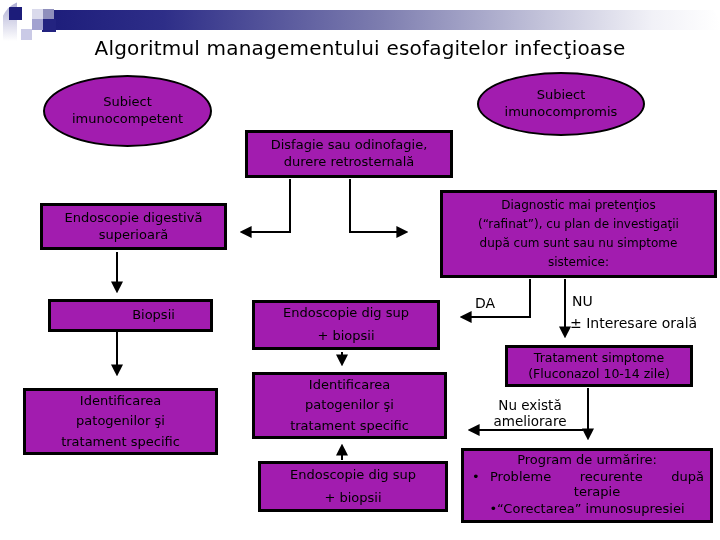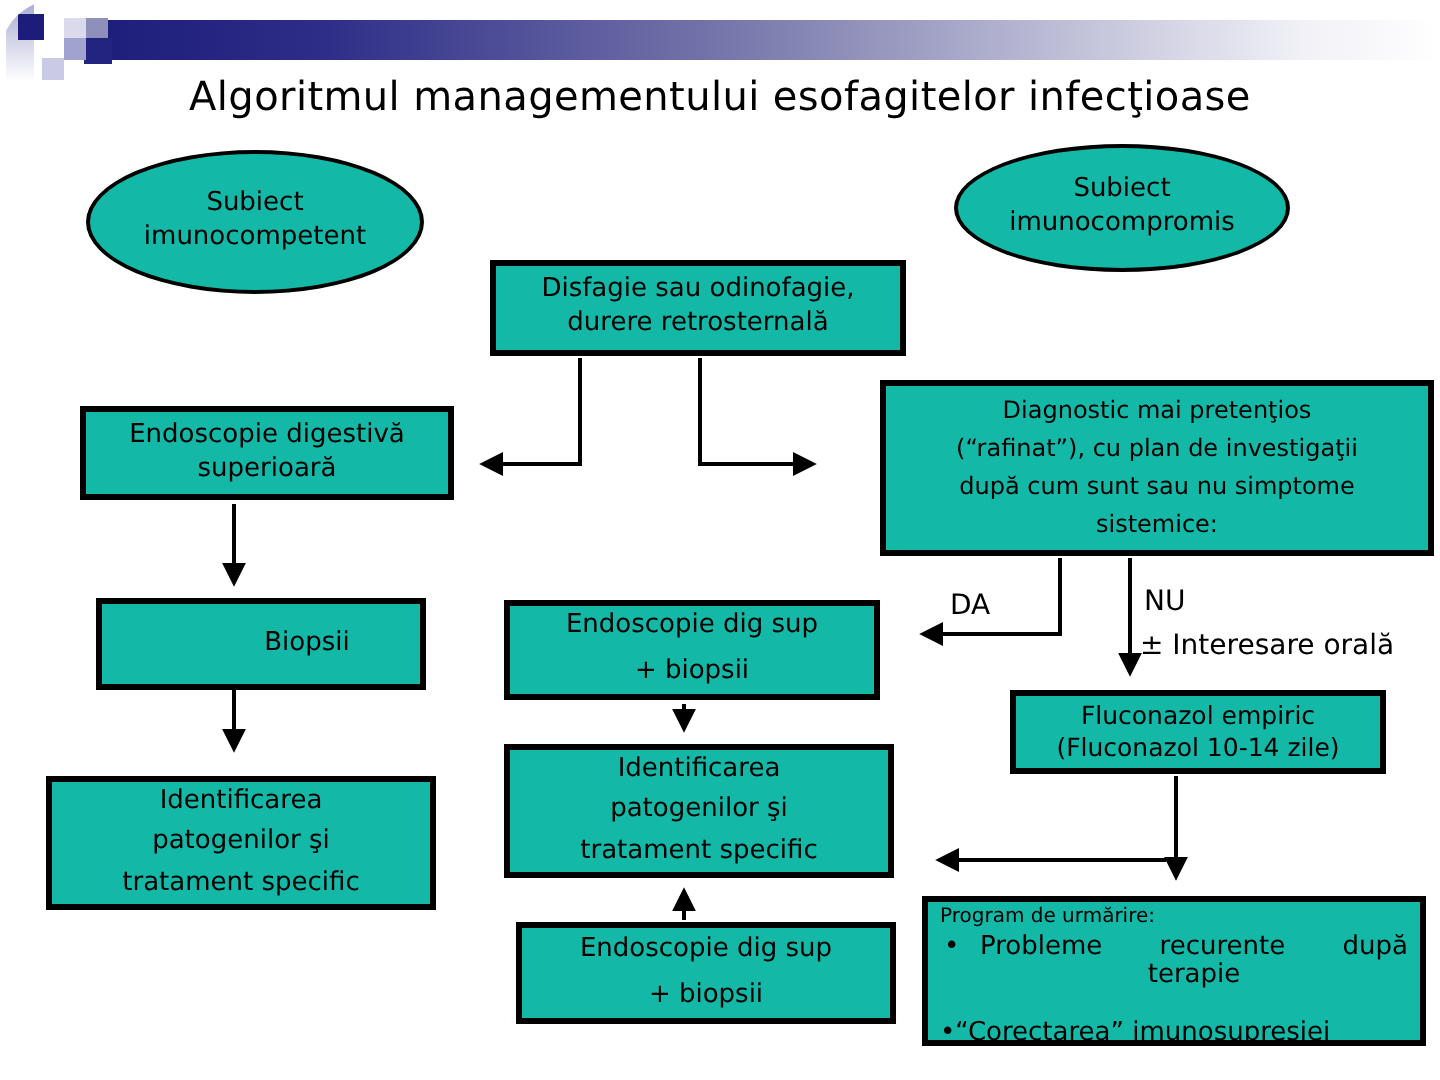--- a/index.html
+++ b/index.html
@@ -17,43 +17,43 @@
   .sq3{left:43px;top:9px;width:11px;height:11px;background:#8f8fbc;}
   .sq4{left:42px;top:19px;width:14px;height:13px;background:#232380;}
   .sq5{left:32px;top:19px;width:11px;height:11px;background:#a2a2d0;}
   .sq6{left:21px;top:29px;width:11px;height:11px;background:#cacae6;}
 
   .title{position:absolute;left:0;right:0;top:36px;text-align:center;font-size:20px;letter-spacing:0.2px;}
 
   .arrows{position:absolute;left:0;top:0;pointer-events:none;}
 
   .node{position:absolute;display:flex;flex-direction:column;align-items:center;justify-content:center;
-    text-align:center;border:3px solid #000;background:#14b8a6;box-sizing:border-box;font-size:13px;line-height:1.3;}
+    text-align:center;border:3px solid #000;background:#a21caf;box-sizing:border-box;font-size:13px;line-height:1.3;}
   .ellipse{border-radius:50%;border-width:2.5px;}
 
   #el-competent{left:43px;top:75px;width:169px;height:72px;}
   #el-compromis{left:477px;top:72px;width:168px;height:64px;}
   #bx-disfagie{left:245px;top:130px;width:208px;height:48px;}
   #bx-endosup{left:40px;top:203px;width:187px;height:47px;}
   #bx-diagnostic{left:420px;top:190px;width:277px;height:88px;font-size:12px;line-height:1.6;margin-left:20px;}
-  #bx-biopsii{left:48px;top:299px;width:165px;height:46px;padding-left:46px;}
+  #bx-biopsii{left:48px;top:299px;width:165px;height:33px;padding-left:46px;}
   #bx-endobio-top{left:252px;top:300px;width:188px;height:50px;line-height:1.75;}
   #bx-tratament{left:505px;top:345px;width:188px;height:42px;font-size:12.5px;line-height:1.3;}
   #bx-ident-left{left:23px;top:388px;width:195px;height:67px;line-height:1.55;}
   #bx-ident-center{left:252px;top:372px;width:195px;height:67px;line-height:1.55;}
   #bx-endobio-bottom{left:258px;top:461px;width:190px;height:51px;line-height:1.75;}
   #bx-program{left:461px;top:448px;width:252px;height:75px;justify-content:flex-start;padding:2px 6px;font-size:13px;line-height:1.15;}
 
-  .prog-title{width:100%;text-align:left;font-size:10px;}
+  .prog-title{width:100%;text-align:center;font-size:13px;}
   .prog-b1{display:flex;width:100%;margin-top:2px;}
   .prog-b1 .marker{width:20px;text-align:left;padding-left:2px;box-sizing:border-box;}
   .prog-b1 .txt{flex:1;}
   .jl{text-align:justify;text-align-last:justify;}
   .cl{text-align:center;}
-  .prog-b2{width:100%;text-align:left;margin-top:14px;white-space:nowrap;}
+  .prog-b2{width:100%;text-align:center;margin-top:2px;white-space:nowrap;}
 
   .lbl{position:absolute;font-size:14px;white-space:nowrap;}
   #lb-da{left:475px;top:295px;}
   #lb-nu{left:572px;top:293px;}
   #lb-interesare{left:570px;top:315px;font-size:14px;}
   .lbl2{position:absolute;text-align:center;font-size:13.5px;line-height:1.15;}
   #lb-nuexista{left:482px;top:398px;width:96px;}
   #lb-ameliorarea{left:597px;top:405px;width:104px;}
 </style>
 </head>
@@ -122,21 +122,21 @@
   <div class="node" id="bx-biopsii">
     <div>Biopsii</div>
   </div>
 
   <div class="node" id="bx-endobio-top">
     <div>Endoscopie dig sup</div>
     <div>+ biopsii</div>
   </div>
 
   <div class="node" id="bx-tratament">
-    <div>Fluconazol empiric</div>
+    <div>Tratament simptome</div>
     <div>(Fluconazol 10-14 zile)</div>
   </div>
 
   <div class="node" id="bx-ident-left">
     <div>Identificarea</div>
     <div>patogenilor şi</div>
     <div>tratament specific</div>
   </div>
 
   <div class="node" id="bx-ident-center">
@@ -159,15 +159,19 @@
         <div class="cl">terapie</div>
       </div>
     </div>
     <div class="prog-b2"><span>•</span><span>“Corectarea” imunosupresiei</span></div>
   </div>
 
   <div class="lbl" id="lb-da">DA</div>
   <div class="lbl" id="lb-nu">NU</div>
   <div class="lbl" id="lb-interesare">± Interesare orală</div>
 
+  <div class="lbl2" id="lb-nuexista">
+    <div>Nu există</div>
+    <div>ameliorare</div>
+  </div>
 
 
 </div>
 
 </body></html>

